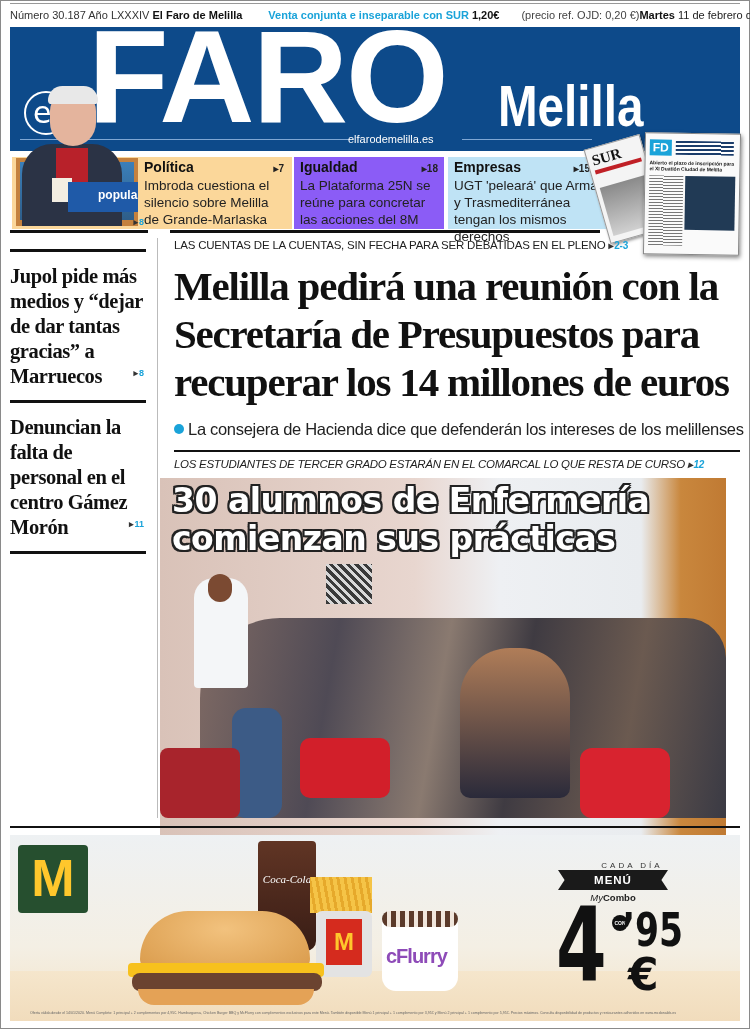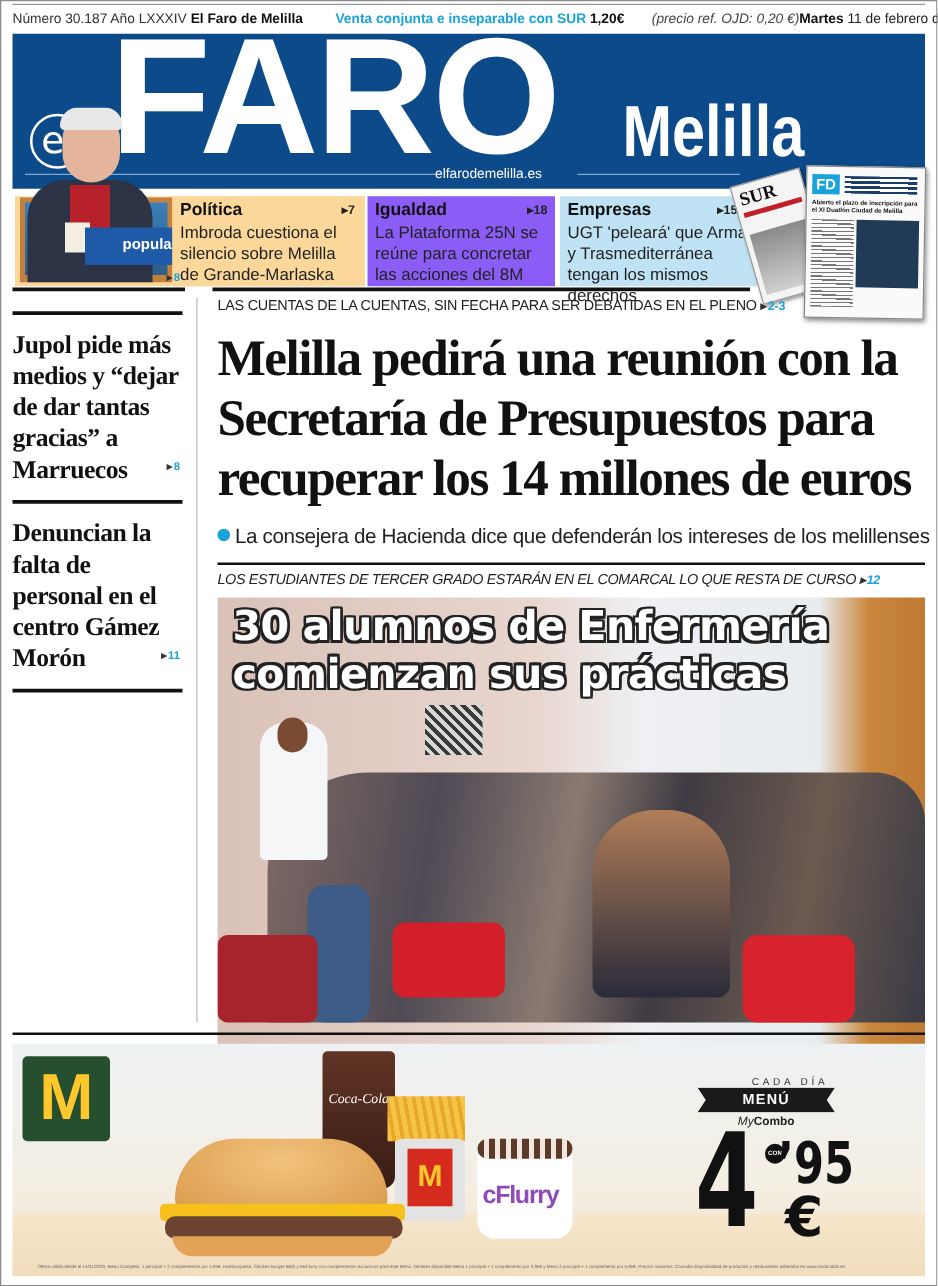--- a/index.html
+++ b/index.html
@@ -4,21 +4,21 @@
 <style>
   html, body { margin: 0; padding: 0; }
   body { width: 750px; height: 1029px; background: #ffffff; position: relative; overflow: hidden; font-family: "Liberation Sans", sans-serif; color: #1a1a1a; }
   .page { position: absolute; left: 0; top: 0; width: 748px; height: 1027px; border: 1px solid #8a8a8a; }
   
   .topline { position: absolute; left: 10px; top: 5px; width: 730px; height: 20px; display: flex; align-items: center; font-size: 11px; white-space: nowrap; }
   .topline .issue { color: #333; }
   .topline .issue b { color: #111; }
   .topline .venta { margin-left: 26px; color: #1aa3d9; font-weight: bold; }
   .topline .venta .price { color: #111; }
-  .topline .ref { margin-left: 22px; color: #444; font-style: italic; }
+  .topline .ref { margin-left: 22px; color: #444; }
   .topline .date { margin-left: auto; color: #222; }
   .topline .date b { color: #111; }
   .topline-rule { position: absolute; left: 10px; top: 3px; width: 730px; height: 1px; background: #999; }
 
   
   .masthead { position: absolute; left: 10px; top: 27px; width: 730px; height: 124px; background: #0d4a8a; overflow: hidden; }
   .masthead .el { position: absolute; left: 14px; top: 64px; width: 40px; height: 40px; border: 2px solid #ffffff; border-radius: 50%; color: #0d4a8a; }
   .masthead .el span { position: absolute; left: 7px; top: 2px; font-size: 30px; color: #ffffff; font-family: "DejaVu Sans", sans-serif; }
   .masthead .faro { position: absolute; left: 78px; top: -16px; font-size: 132px; font-weight: bold; letter-spacing: -2px; color: #ffffff; font-family: "Liberation Sans", sans-serif; line-height: 1; }
   .masthead .melilla { position: absolute; left: 488px; top: 50px; font-size: 58px; font-weight: bold; color: #ffffff; transform: scaleX(0.82); transform-origin: left top; line-height: 1; }
@@ -75,21 +75,21 @@
   .kicker .pg::before { content: "\25B8"; color: #333; margin-right: 1px; }
   .headline { position: absolute; left: 174px; top: 262px; width: 570px; font-family: "Liberation Serif", serif; font-weight: bold; font-size: 41px; line-height: 48px; color: #111; letter-spacing: -1.2px; }
   .subhead { position: absolute; left: 174px; top: 420px; font-size: 16.5px; color: #222; white-space: nowrap; letter-spacing: -0.3px; }
   .subhead .dot { display: inline-block; width: 10px; height: 10px; border-radius: 50%; background: #1aa3d9; margin-right: 4px; vertical-align: 1px; }
   .main-rule { position: absolute; left: 174px; top: 450px; width: 566px; height: 2px; background: #111; }
   .kicker2 { position: absolute; left: 174px; top: 458px; font-size: 11.5px; color: #222; letter-spacing: -0.3px; white-space: nowrap; font-style: italic; }
   .kicker2 .pg { color: #1aa3d9; font-weight: bold; font-size: 10px; }
   .kicker2 .pg::before { content: "\25B8"; color: #333; margin-right: 1px; }
 
   
-  .photo { position: absolute; left: 174px; top: 478px; width: 566px; height: 424px; overflow: hidden; background: linear-gradient(90deg, #d9c2b8 0%, #e8d6cf 45%, #eef0f3 60%, #e9ecef 85%, #c9873d 92%, #c07a33 100%); }
+  .photo { position: absolute; left: 160px; top: 478px; width: 566px; height: 424px; overflow: hidden; background: linear-gradient(90deg, #d9c2b8 0%, #e8d6cf 45%, #eef0f3 60%, #e9ecef 85%, #c9873d 92%, #c07a33 100%); }
   .photo .art { position: absolute; left: 166px; top: 86px; width: 46px; height: 40px; background: repeating-linear-gradient(45deg, #3a3a3a 0 3px, #d8d8d8 3px 6px); }
   .photo .teacher { position: absolute; left: 34px; top: 100px; width: 54px; height: 110px; background: #f4f6f8; border-radius: 20px 20px 4px 4px; }
   .photo .teacher-head { position: absolute; left: 48px; top: 96px; width: 24px; height: 28px; background: #7b4a32; border-radius: 12px; }
   .photo .crowd { position: absolute; left: 40px; top: 140px; width: 526px; height: 200px; background: linear-gradient(100deg, #7f6a64 0%, #4f4a55 25%, #8a7a70 45%, #3f3b42 60%, #6b5a50 80%, #3a3a44 100%); border-radius: 80px 40px 0 0; }
   .photo .chair1 { position: absolute; left: 140px; top: 260px; width: 90px; height: 60px; background: #d21f2a; border-radius: 10px; }
   .photo .chair2 { position: absolute; left: 420px; top: 270px; width: 90px; height: 70px; background: #d8232f; border-radius: 12px; }
   .photo .chair3 { position: absolute; left: 0; top: 270px; width: 80px; height: 70px; background: #a8242c; border-radius: 8px; }
   .photo .jacket { position: absolute; left: 72px; top: 230px; width: 50px; height: 110px; background: #3c5b86; border-radius: 14px; }
   .photo .girl { position: absolute; left: 300px; top: 170px; width: 110px; height: 150px; background: linear-gradient(#b07d58, #2a2a3a); border-radius: 50px 50px 10px 10px; }
   .photo-title { position: absolute; left: 12px; top: 4px; width: 554px; font-family: "DejaVu Sans", sans-serif; font-weight: bold; font-size: 33px; line-height: 38px; color: #ffffff; letter-spacing: -0.5px; text-shadow: -2px -2px 0 #222, 2px -2px 0 #222, -2px 2px 0 #222, 2px 2px 0 #222, 0 2px 0 #222, 0 -2px 0 #222, 2px 0 0 #222, -2px 0 0 #222; }

